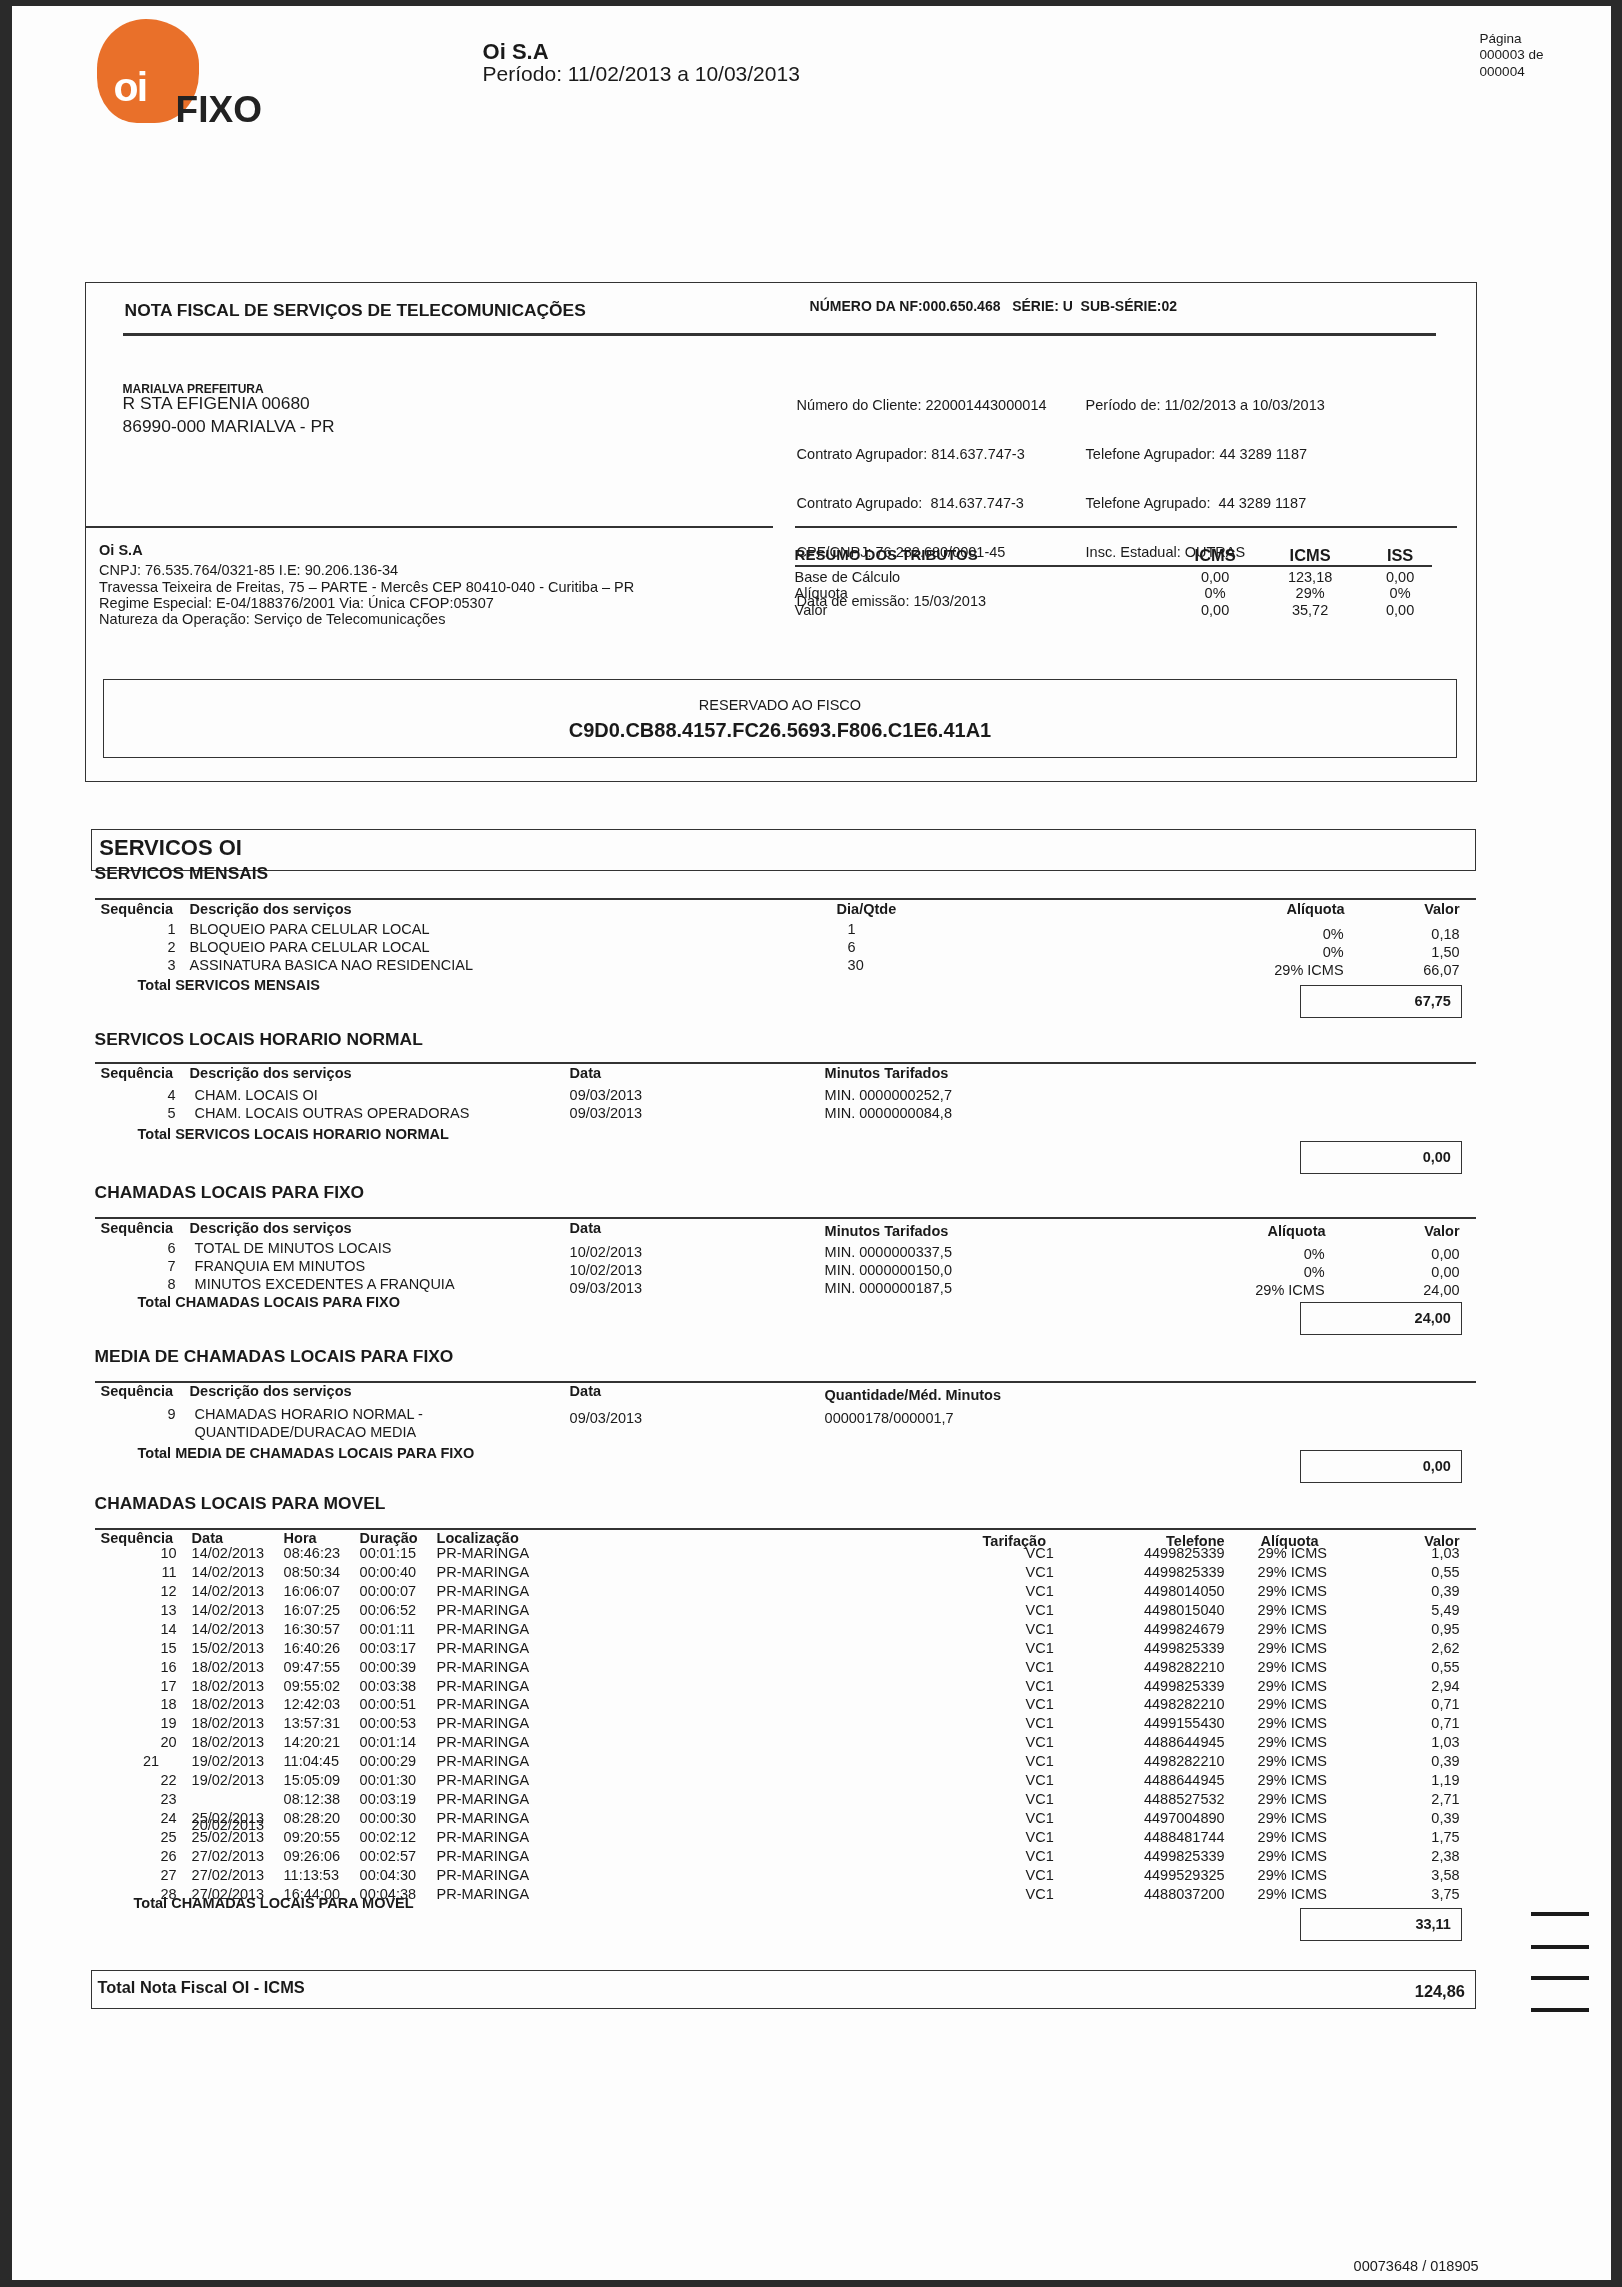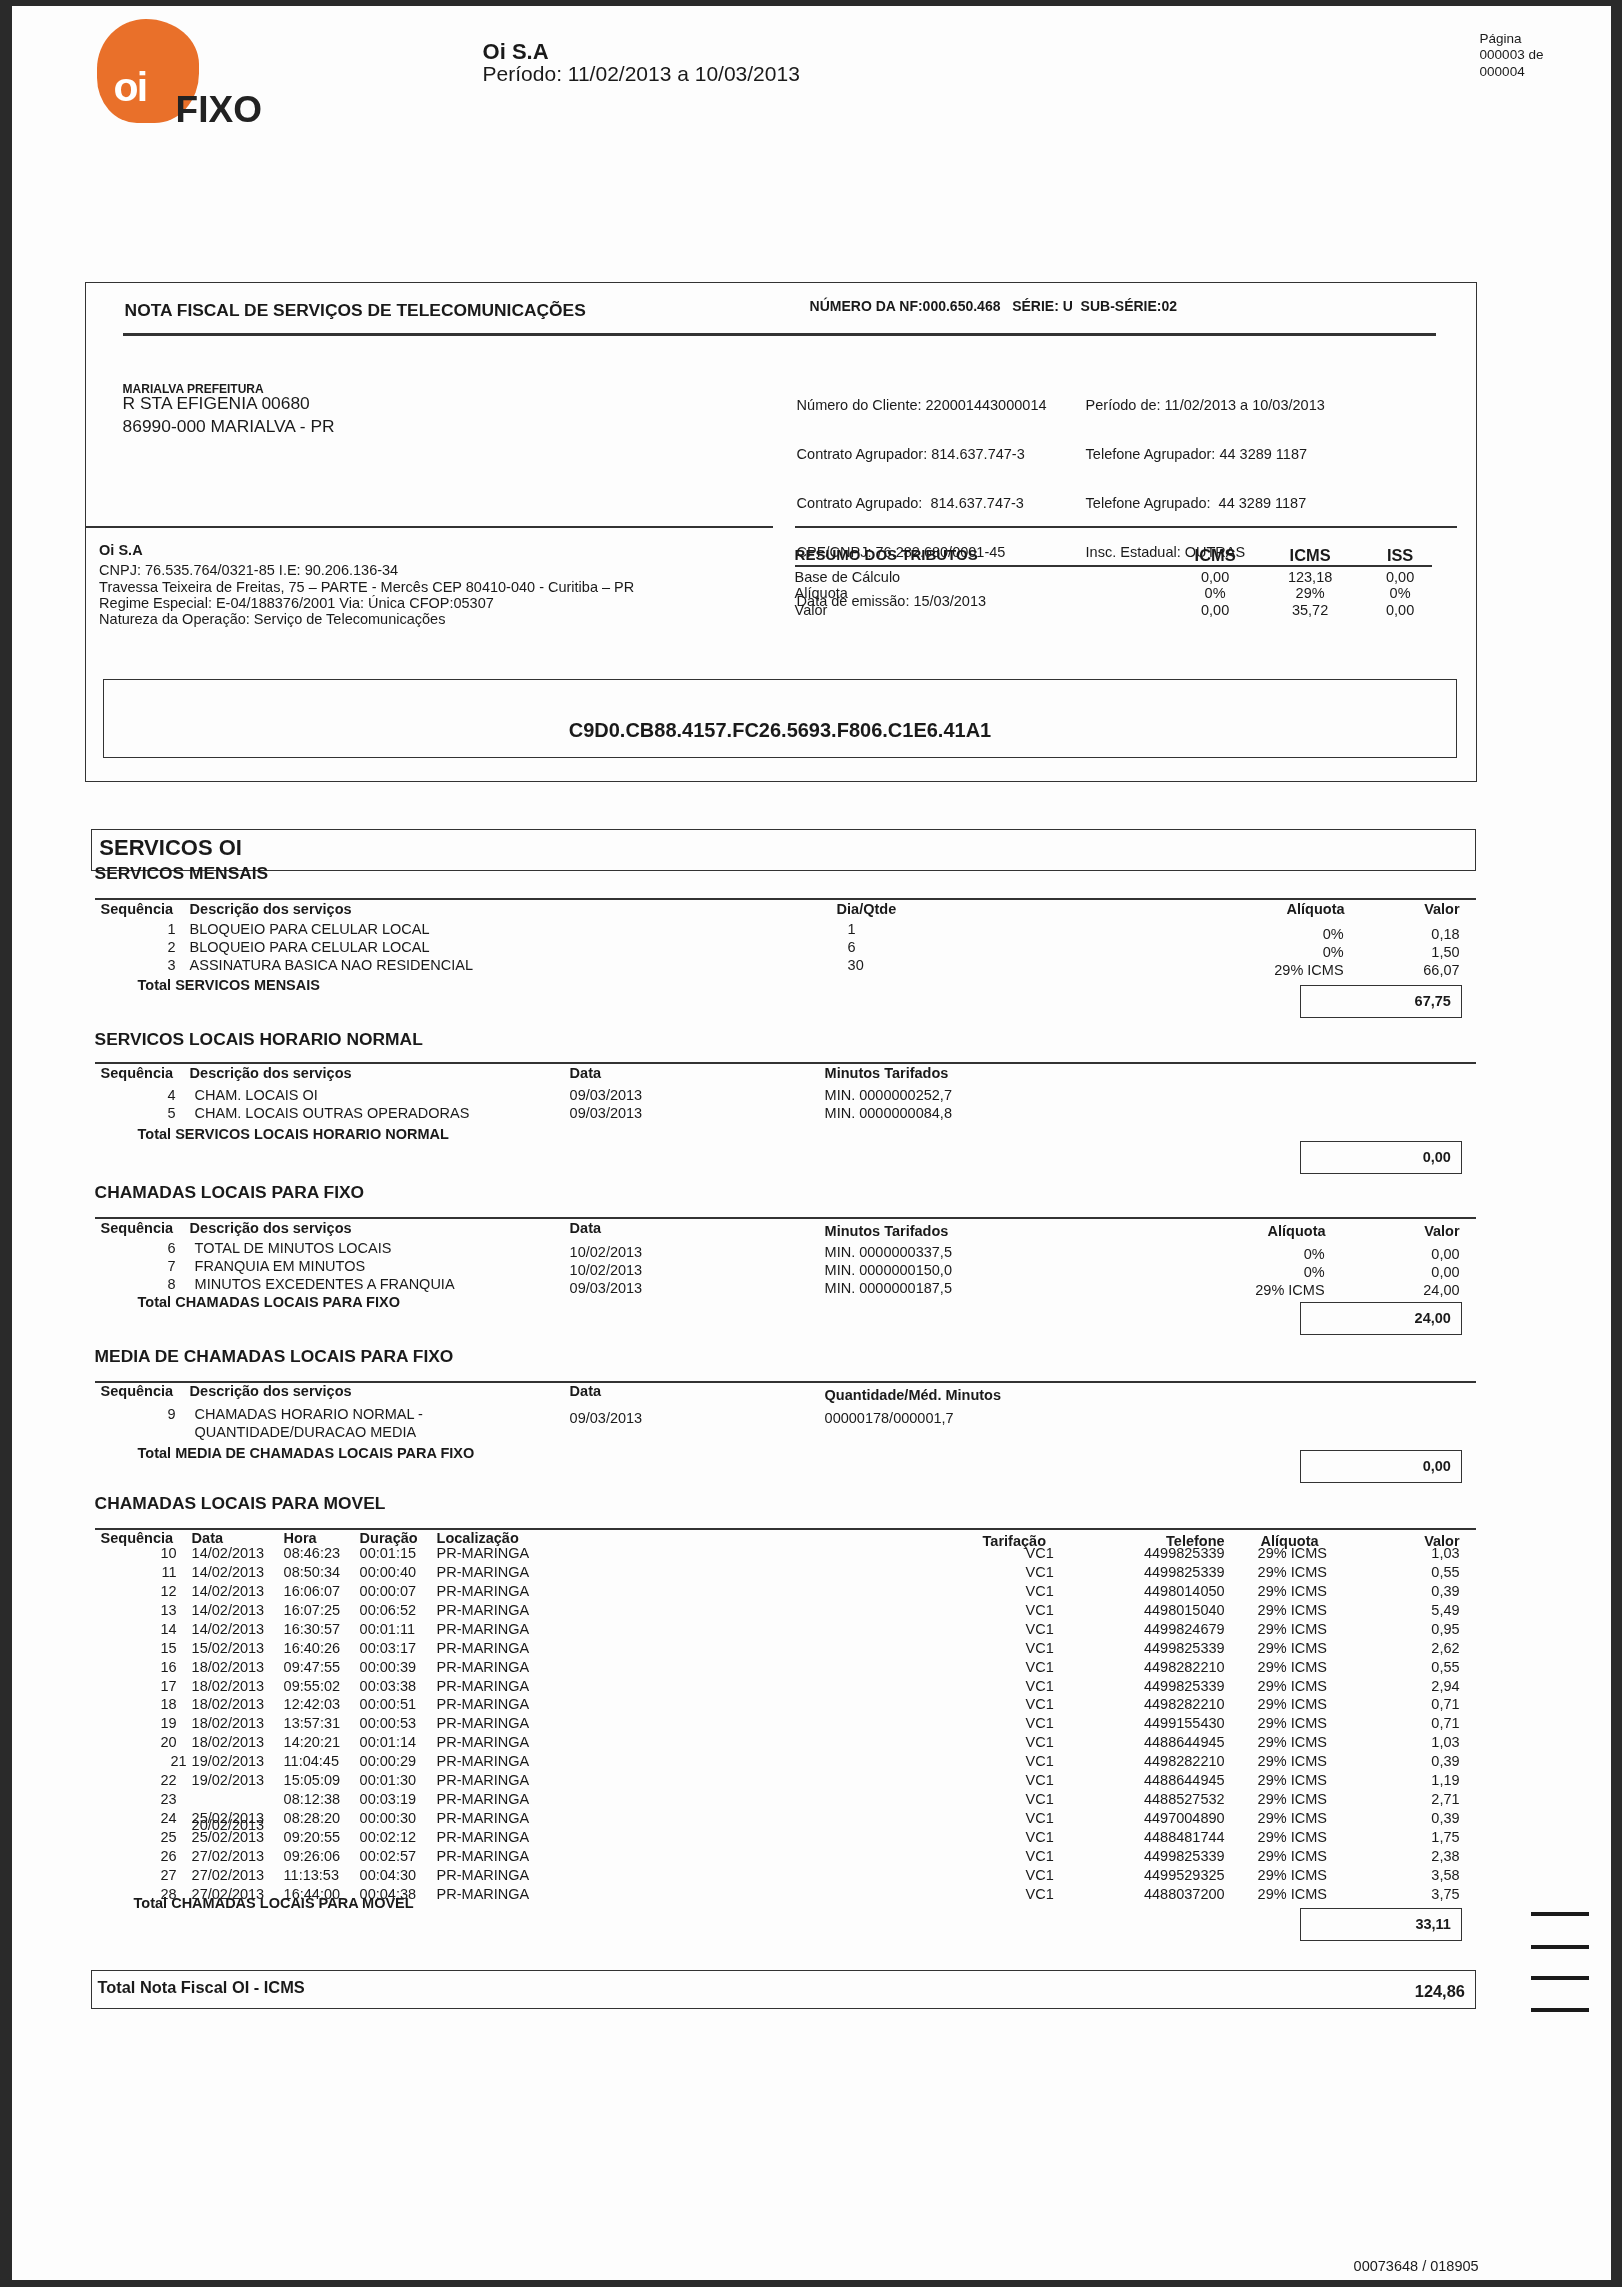--- a/index.html
+++ b/index.html
@@ -117,20 +117,21 @@
       <div>29%</div>
       <div>35,72</div>
     </div>
     <div class="abs trib-val small" style="left:1276px; top:286px;">
       <div>0,00</div>
       <div>0%</div>
       <div>0,00</div>
     </div>
 
     <div class="fisco-box">
+      <div class="abs fisco-label">RESERVADO AO FISCO</div>
       <div class="abs fisco-code">C9D0.CB88.4157.FC26.5693.F806.C1E6.41A1</div>
     </div>
   </div>
 
   <div class="sec-box">
     <div class="abs sec-box-title">SERVICOS OI</div>
   </div>
 
   <div class="abs sub-title" style="left:83px; top:857px;">SERVICOS MENSAIS</div>
   <div class="hline" style="left:83px; top:892px; width:1381px; height:1.9px;"></div>
@@ -378,21 +379,21 @@
         <span style="left:180px;">18/02/2013</span>
         <span style="left:272px;">14:20:21</span>
         <span style="left:348px;">00:01:14</span>
         <span style="left:425px;">PR-MARINGA</span>
         <span style="left:1014px;">VC1</span>
         <span style="left:1116px; width:97px; text-align:right;">4488644945</span>
         <span style="left:1246px;">29% ICMS</span>
         <span style="left:1371px; width:77px; text-align:right;">1,03</span>
       </div>
       <div class="movel-row" style="top: 1747px;">
-        <span style="left:136px; width:39px; text-align:right;">21</span>
+        <span style="left:120px; width:39px; text-align:center;">21</span>
         <span style="left:180px;">19/02/2013</span>
         <span style="left:272px;">11:04:45</span>
         <span style="left:348px;">00:00:29</span>
         <span style="left:425px;">PR-MARINGA</span>
         <span style="left:1014px;">VC1</span>
         <span style="left:1116px; width:97px; text-align:right;">4498282210</span>
         <span style="left:1246px;">29% ICMS</span>
         <span style="left:1371px; width:77px; text-align:right;">0,39</span>
       </div>
       <div class="movel-row" style="top: 1766px;">

